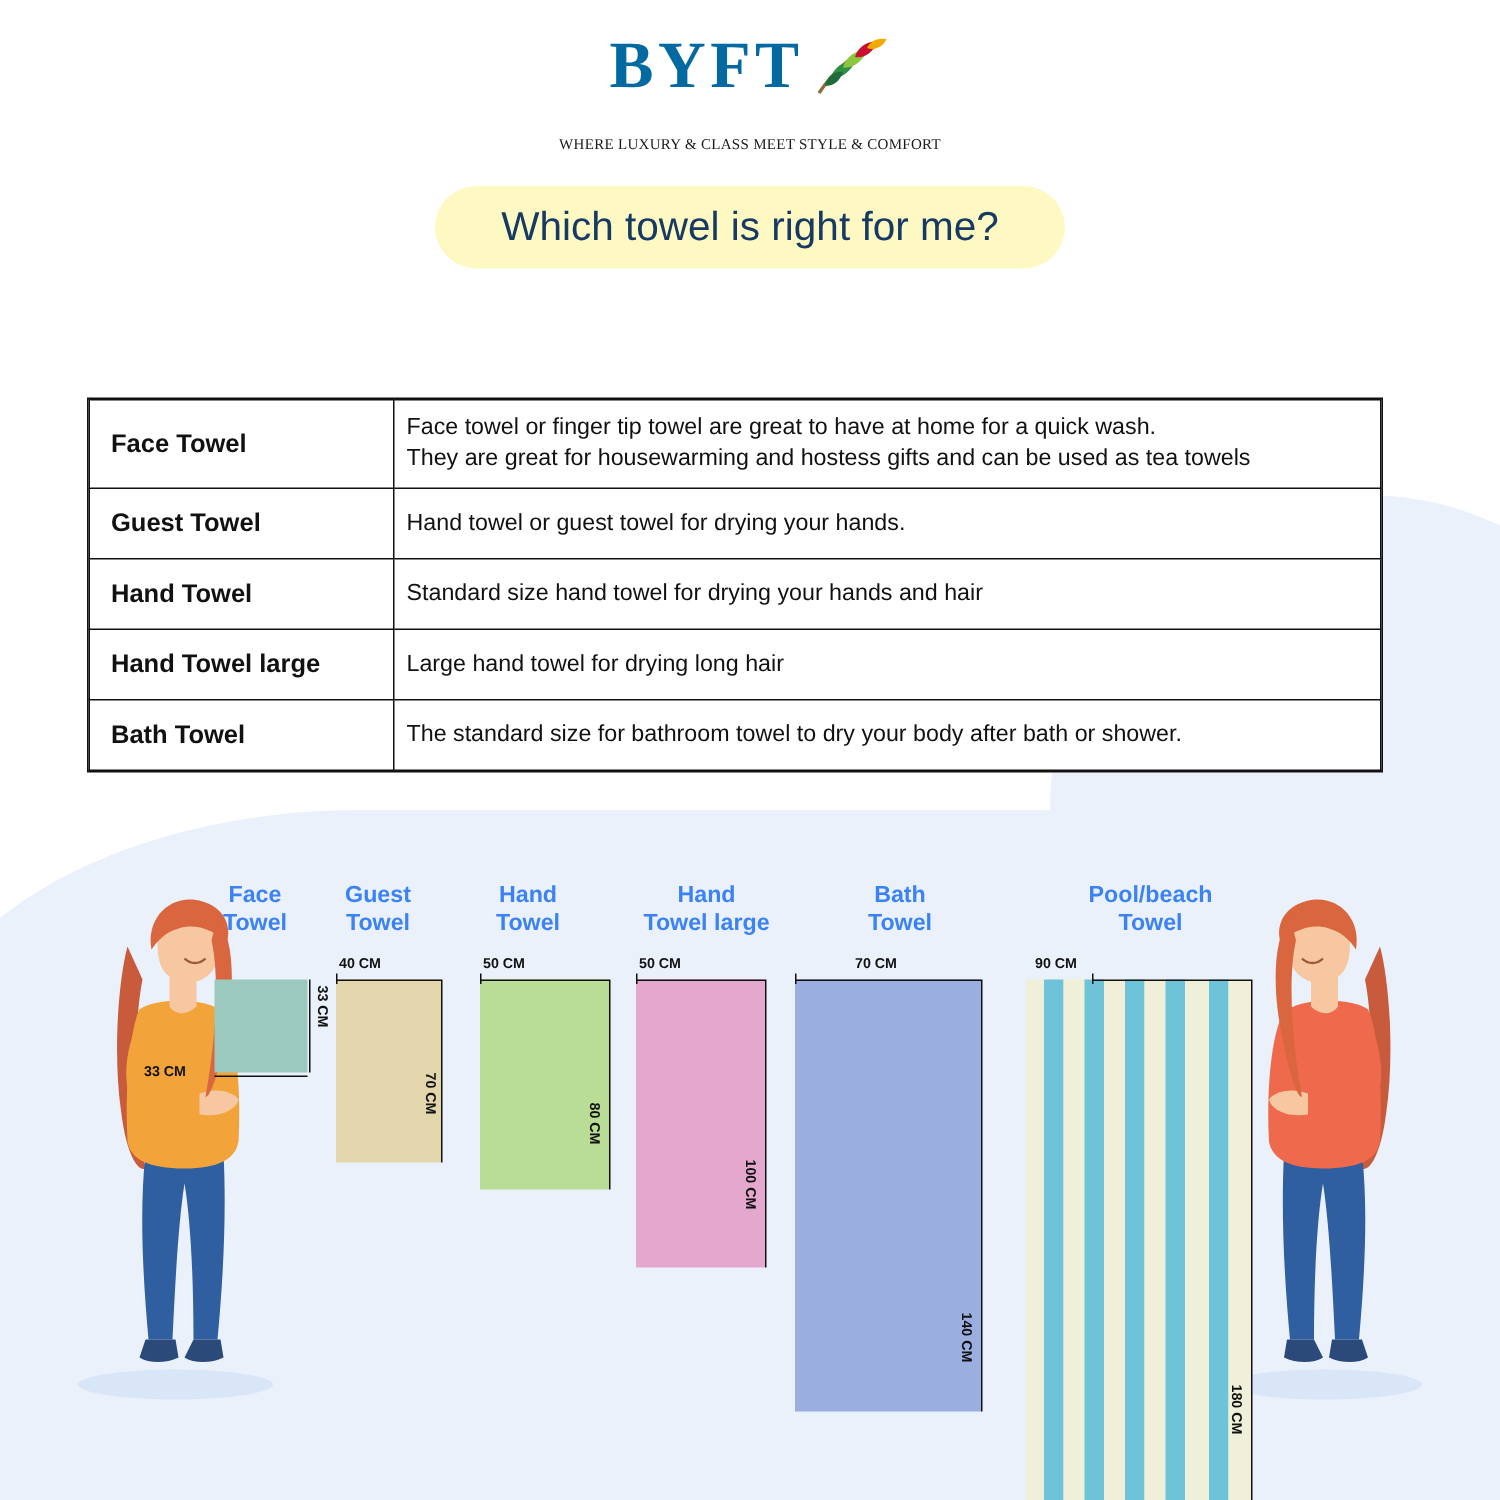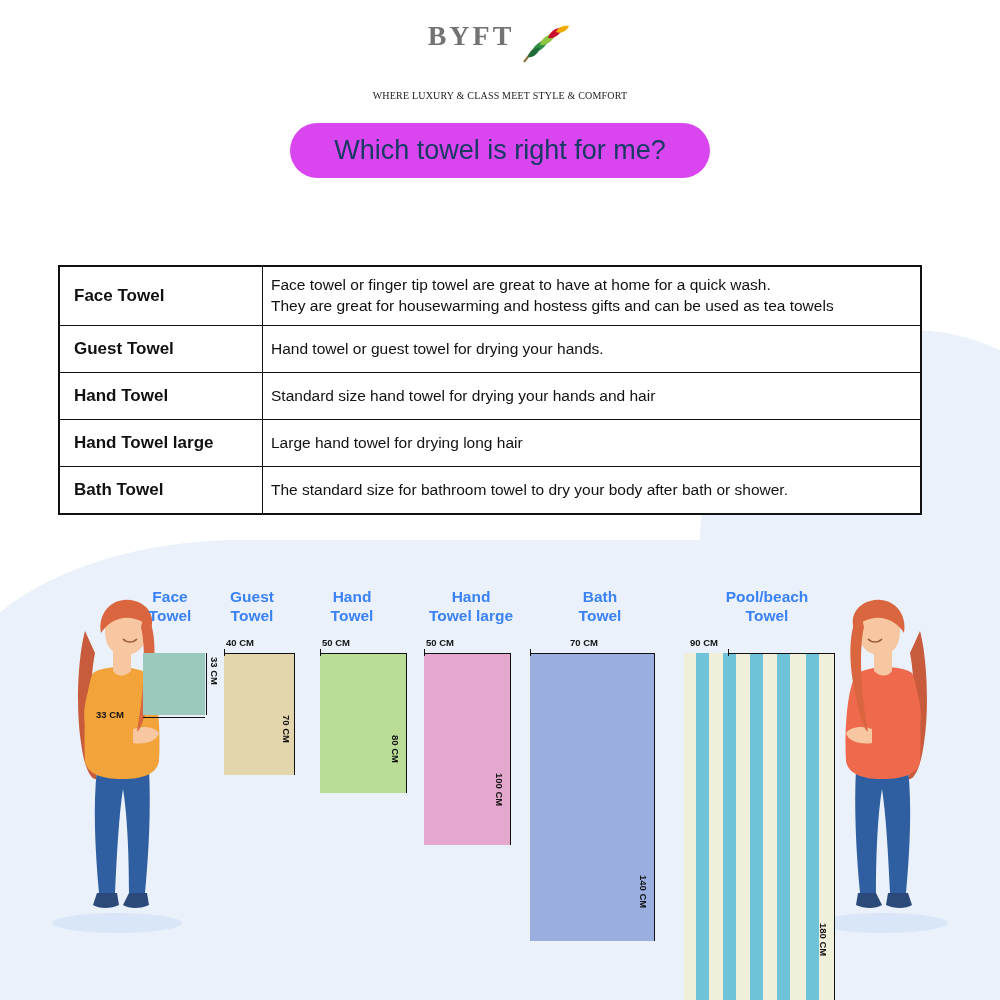--- a/index.html
+++ b/index.html
@@ -52,24 +52,24 @@
     text-align: center;
     padding-top: 22px;
   }
   .brand-row {
     display: inline-flex;
     align-items: flex-start;
     justify-content: center;
   }
   .brand-name {
     font-family: "Liberation Serif", serif;
-    font-size: 28px;
+    font-size: 44px;
     letter-spacing: 3px;
     font-weight: 700;
-    color: #737373;
+    color: #0369a1;
     line-height: 1;
   }
   .leaf {
     margin-left: 4px;
     margin-top: 2px;
   }
   .brand-tagline {
     font-family: "Liberation Serif", serif;
     font-size: 10px;
     letter-spacing: 0.2px;
@@ -83,21 +83,21 @@
     letter-spacing: 0.5px;
     color: #111111;
     margin-top: 18px;
   }
   .pill-wrap {
     display: flex;
     justify-content: center;
     margin-top: 22px;
   }
   .pill {
-    background: #d946ef;
+    background: #fef9c3;
     color: #173a63;
     border-radius: 40px;
     padding: 12px 44px;
     font-size: 27px;
     font-weight: 400;
   }
 
   
   .table {
     position: absolute;

